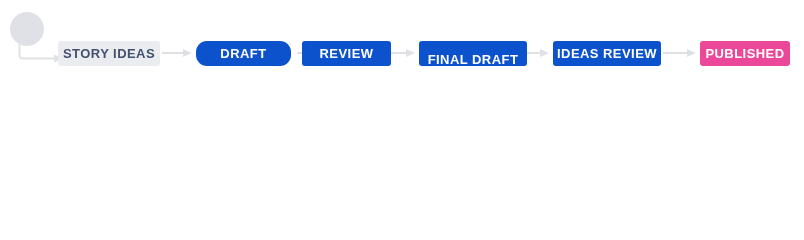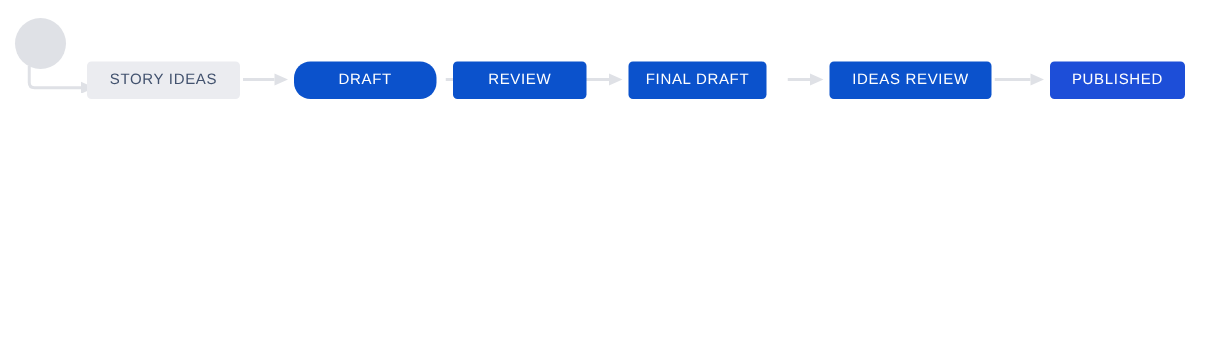--- a/index.html
+++ b/index.html
@@ -45,41 +45,41 @@
   
   .status-box {
     position: absolute;
     top: 41px;
     height: 25px;
     border-radius: 3px;
     display: flex;
     align-items: center;
     justify-content: center;
     box-sizing: border-box;
-    font-size: 10px;
-    font-weight: normal;
+    font-size: 13px;
+    font-weight: bold;
     letter-spacing: 0.45px;
     white-space: nowrap;
     line-height: 1;
   }
   .status-box .status-label {
     display: block;
     padding: 0 2px;
   }
 
   .status-box.tone-gray {
     background: #ebecf0;
     color: #42526e;
   }
   .status-box.tone-blue {
     background: #0b52cc;
     color: #ffffff;
   }
   .status-box.tone-green {
-    background: #1d4ed8;
+    background: #ec4899;
     color: #ffffff;
   }
 
   
   .arrow-connector {
     position: absolute;
     top: 47px;
     height: 12px;
     pointer-events: none;
   }
@@ -126,21 +126,21 @@
   </div>
 
   <div class="status-box tone-blue" style="left:196px;width:95px;border-radius:11px;">
     <span class="status-label">DRAFT</span>
   </div>
 
   <div class="status-box tone-blue" style="left:302px;width:89px;">
     <span class="status-label">REVIEW</span>
   </div>
 
-  <div class="status-box tone-blue" style="left:419px;width:92px;">
+  <div class="status-box tone-blue" style="left:419px;width:108px;align-items:flex-end;">
     <span class="status-label">FINAL DRAFT</span>
   </div>
 
   <div class="status-box tone-blue" style="left:553px;width:108px;">
     <span class="status-label">IDEAS REVIEW</span>
   </div>
 
   <div class="status-box tone-green" style="left:700px;width:90px;">
     <span class="status-label">PUBLISHED</span>
   </div>

